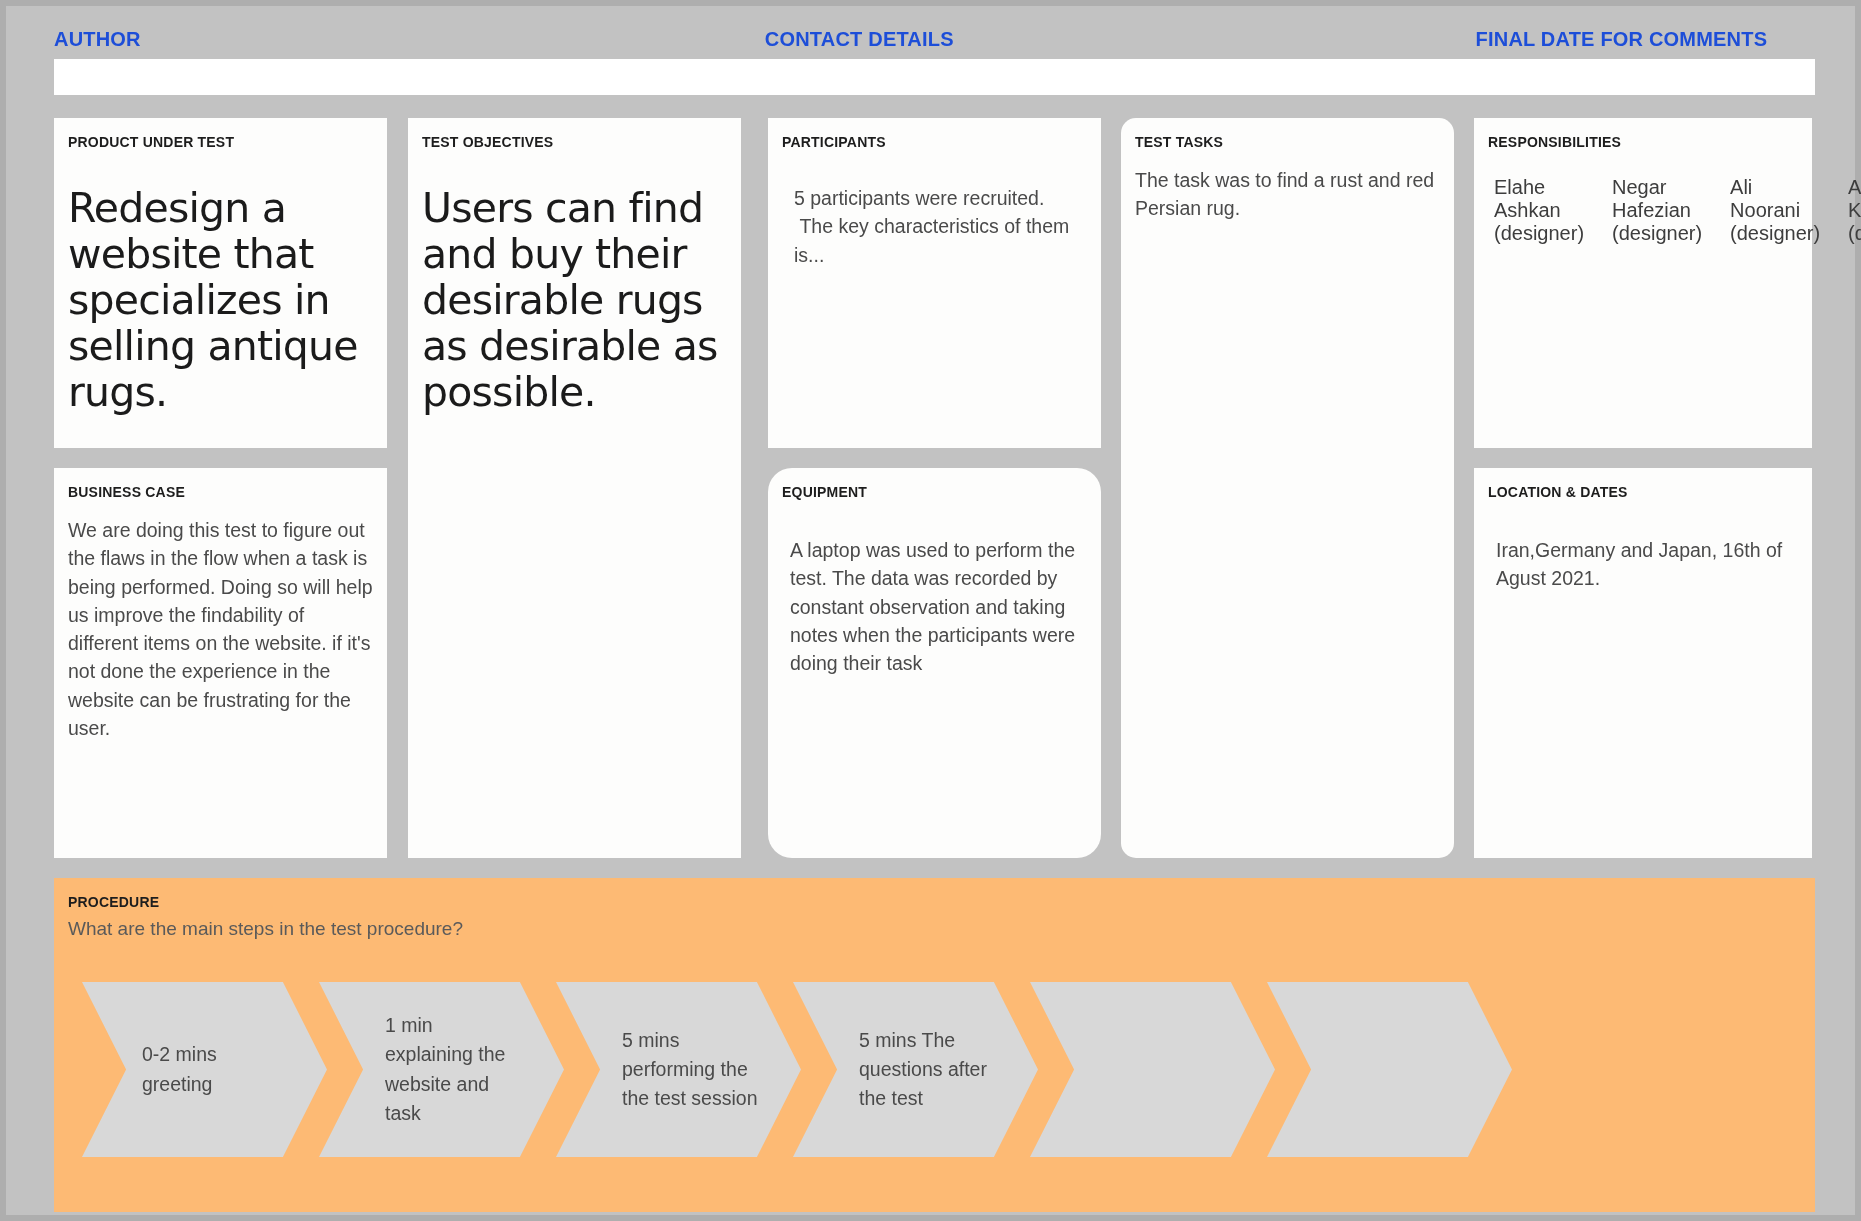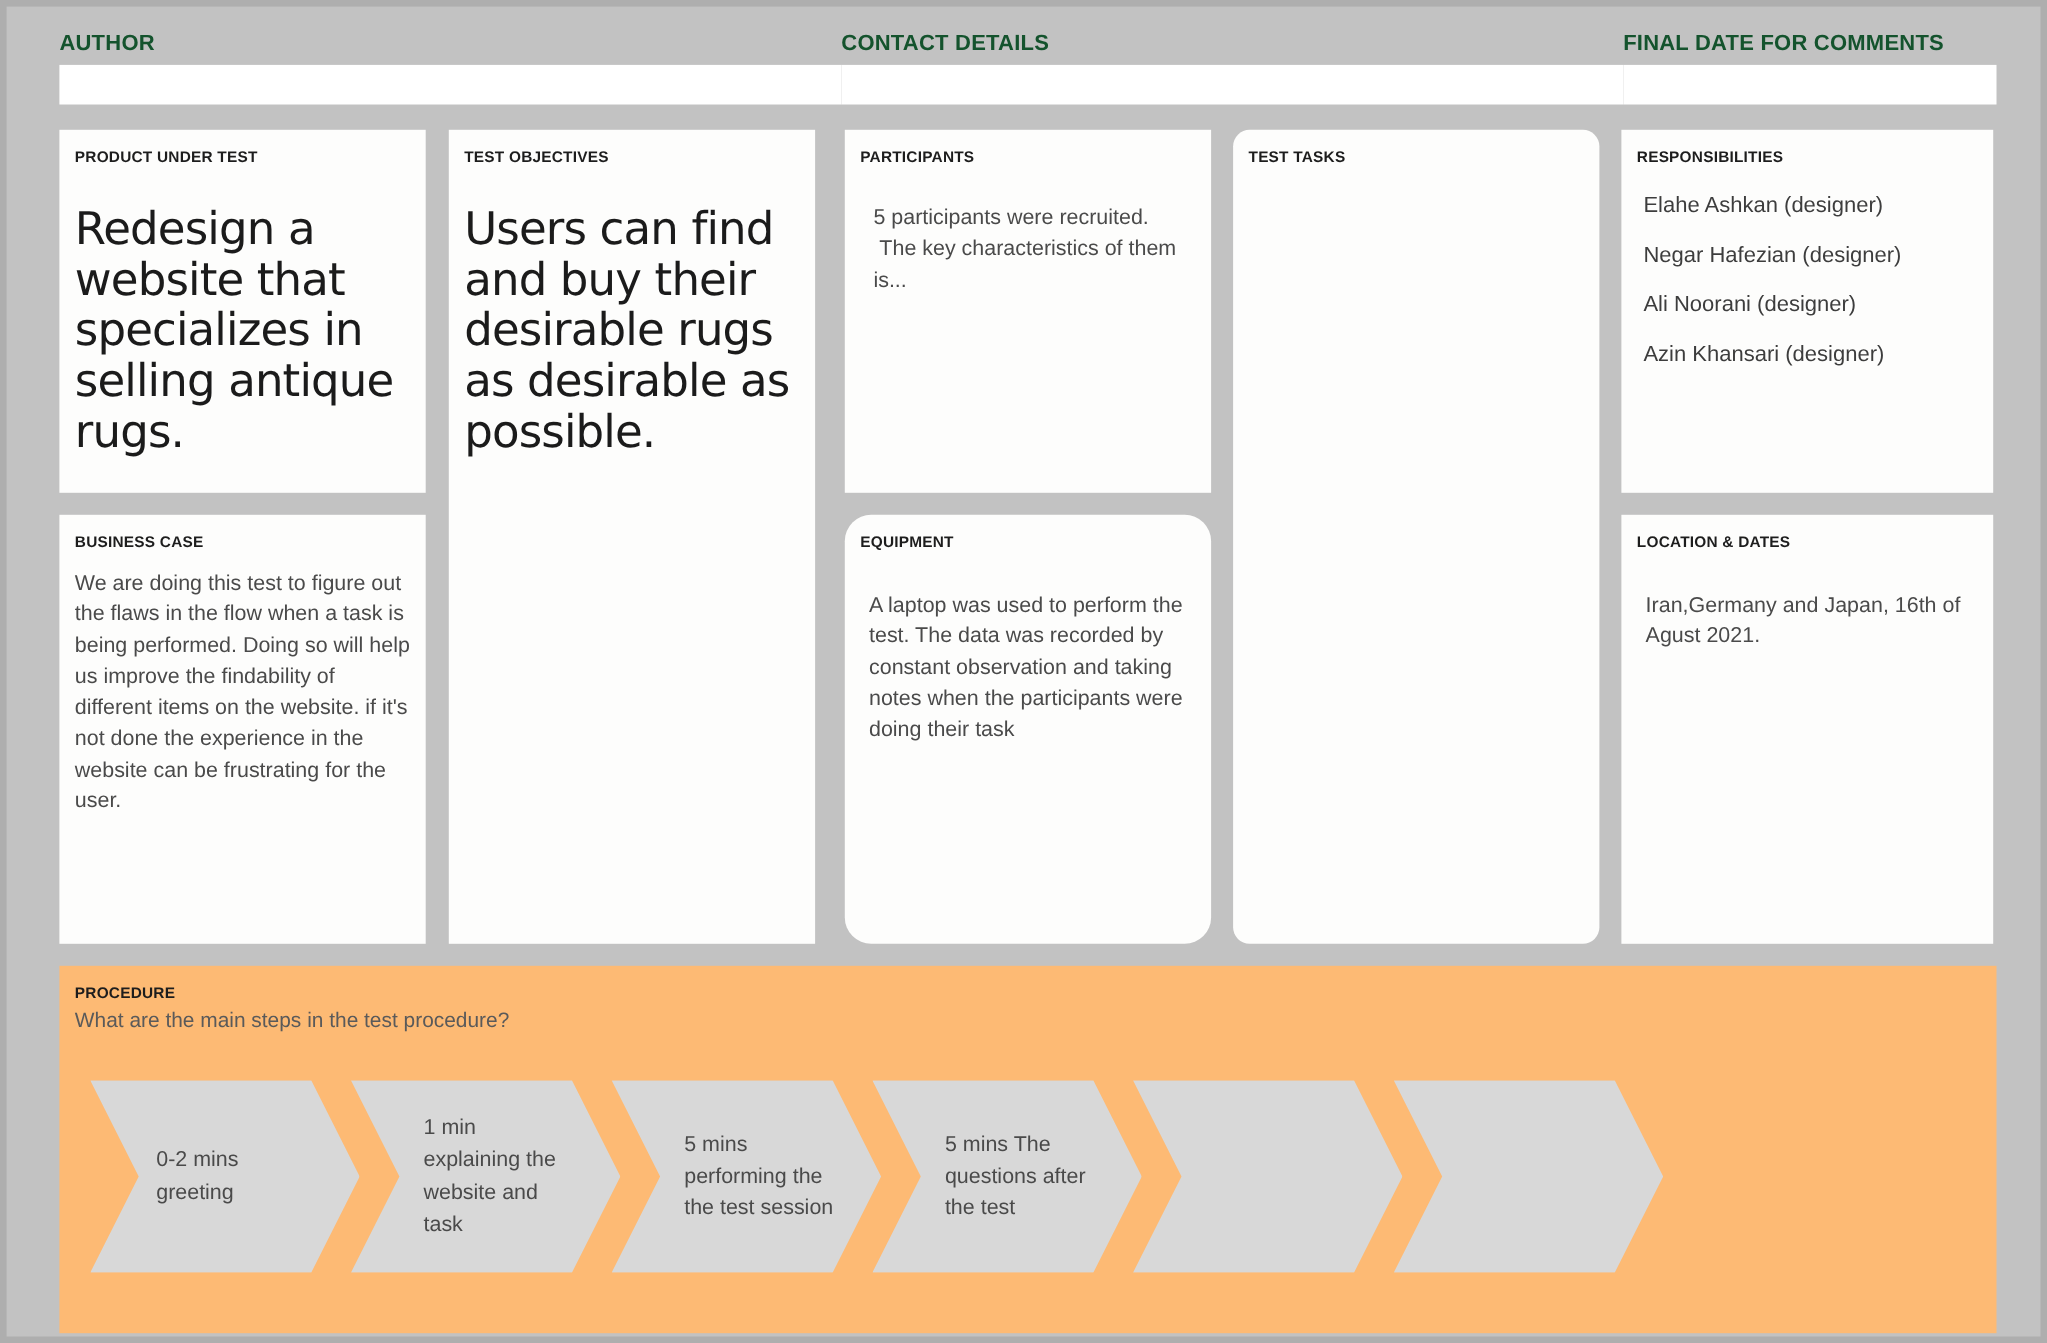--- a/index.html
+++ b/index.html
@@ -35,21 +35,21 @@
   }
   .header-field { display: flex; flex-direction: column; }
   .hf-author  { width: 712px; }
   .hf-contact { width: 712px; }
   .hf-final   { width: 340px; }
 
   .field-label {
     font-weight: bold;
     font-size: 20px;
     letter-spacing: 0.2px;
-    color: #14532d;
+    color: #1d4ed8;
     margin-bottom: 8px;
     white-space: nowrap;
   }
   .field-input {
     background: #ffffff;
     height: 36px;
     width: 100%;
   }
 
   
@@ -97,21 +97,21 @@
     font-size: 19.5px;
     line-height: 1.45;
     color: #4a4a4a;
     white-space: pre-wrap;
   }
   .body-copy.indent { margin-top: 34px; margin-left: 12px; }
   .body-copy.tight  { margin-top: 16px; }
   .body-copy.loose  { margin-top: 36px; margin-left: 8px; }
 
   
-  .resp-list { margin-top: 26px; display: flex; flex-direction: column; gap: 22px; }
+  .resp-list { margin-top: 26px; display: flex; gap: 22px; }
   .resp-item {
     font-size: 20px;
     color: #3d3d3d;
     padding-left: 6px;
   }
 
   .h-gap { height: 20px; flex: 0 0 20px; }
 
   
   .card-product { height: 330px; }
@@ -219,20 +219,21 @@
       <div class="h-gap"></div>
       <div class="card card-equipment">
         <div class="card-title">EQUIPMENT</div>
         <div class="body-copy loose">A laptop was used to perform the test. The data was recorded by constant observation and taking notes when the participants were doing their task</div>
       </div>
     </div>
 
     <div class="col-tasks">
       <div class="card card-tasks">
         <div class="card-title">TEST TASKS</div>
+        <div class="body-copy tight">The task was to find a rust and red Persian rug.</div>
       </div>
     </div>
 
     <div class="col-right">
       <div class="card card-resp">
         <div class="card-title">RESPONSIBILITIES</div>
         <div class="resp-list">
           <div class="resp-item">Elahe Ashkan (designer)</div>
           <div class="resp-item">Negar Hafezian (designer)</div>
           <div class="resp-item">Ali Noorani (designer)</div>

